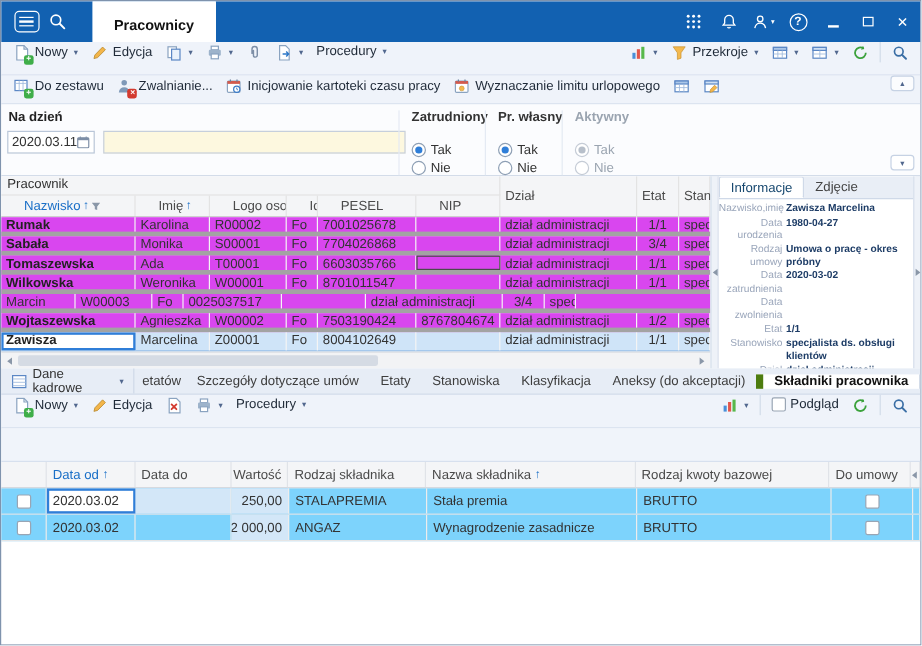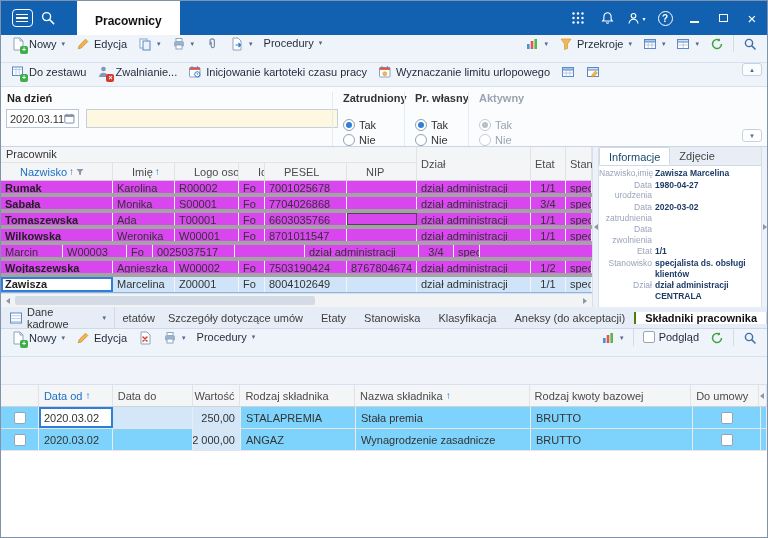--- a/index.html
+++ b/index.html
@@ -84,21 +84,21 @@
 .ipbody{padding:2px 1px 0 0}
 .ifrow{display:flex;margin-bottom:1px}
 .iflab{width:56px;flex:none;text-align:right;padding-right:3px;font-size:8.5px;color:#99a5ba;line-height:1.25}
 .ifval{font-size:8.5px;font-weight:bold;color:#1d3c66;line-height:1.25;min-width:0;word-wrap:break-word}
 
 
 .btabs{position:absolute;top:306px;left:0;width:100%;height:22px;background:#e7edf6;border-bottom:1px solid #cfd9e8;display:flex;align-items:center;overflow:hidden}
 .bsel{display:flex;align-items:center;gap:4px;padding:0 8px;border-right:1px solid #cfd9e8}
 .btab{display:flex;align-items:center;padding:0 9px;color:#3d3d3d;white-space:nowrap}
 .btab.part{width:44px;overflow:hidden;padding:0 4px;justify-content:flex-end}
-.btab.act{background:#fff;font-weight:bold;border-left:2px solid #4d7c0f;border-right:1px solid #c9d4e4;color:#111}
+.btab.act{background:#fff;font-weight:bold;border-left:6px solid #4d7c0f;border-right:1px solid #c9d4e4;color:#111}
 
 
 .gband{position:absolute;top:356px;left:0;width:100%;height:28px;background:#f0f4fa;border-bottom:1px solid #d7e0ee}
 .cgrid{position:absolute;top:384px;left:0;width:100%}
 .chead{display:flex;height:22px;background:#f4f5f7;border-bottom:1px solid #cfd3d9;color:#4a4a4a}
 .chc{display:flex;align-items:center;gap:3px;padding-left:5px;border-right:1px solid #e0e3e8;overflow:hidden;white-space:nowrap}
 .chc.num{justify-content:flex-end;padding-right:5px}
 .k1{width:38px}.k2{width:74px}.k3{width:80px}.k4{width:48px}.k5{width:115px}.k6{width:175px}.k7{width:162px}.k8{width:68px}.k9{flex:1}
 .crow{display:flex;height:22px;border-bottom:1px solid #e5e5e5;background:#7dd3fc}
 .cc{display:flex;align-items:center;padding-left:5px;border-right:1px solid #ececec;overflow:hidden;white-space:nowrap}
@@ -545,20 +545,24 @@
     <div class="ipbody">
       <div class="ifrow">
           <div class="iflab">Nazwisko,imię</div>
           <div class="ifval">Zawisza Marcelina</div>
         </div>
       <div class="ifrow">
           <div class="iflab">Data urodzenia</div>
           <div class="ifval">1980-04-27</div>
         </div>
       <div class="ifrow">
+          <div class="iflab">Rodzaj umowy</div>
+          <div class="ifval">Umowa o pracę - okres próbny</div>
+        </div>
+      <div class="ifrow">
           <div class="iflab">Data zatrudnienia</div>
           <div class="ifval">2020-03-02</div>
         </div>
       <div class="ifrow">
           <div class="iflab">Data zwolnienia</div>
           <div class="ifval"></div>
         </div>
       <div class="ifrow">
           <div class="iflab">Etat</div>
           <div class="ifval">1/1</div>

